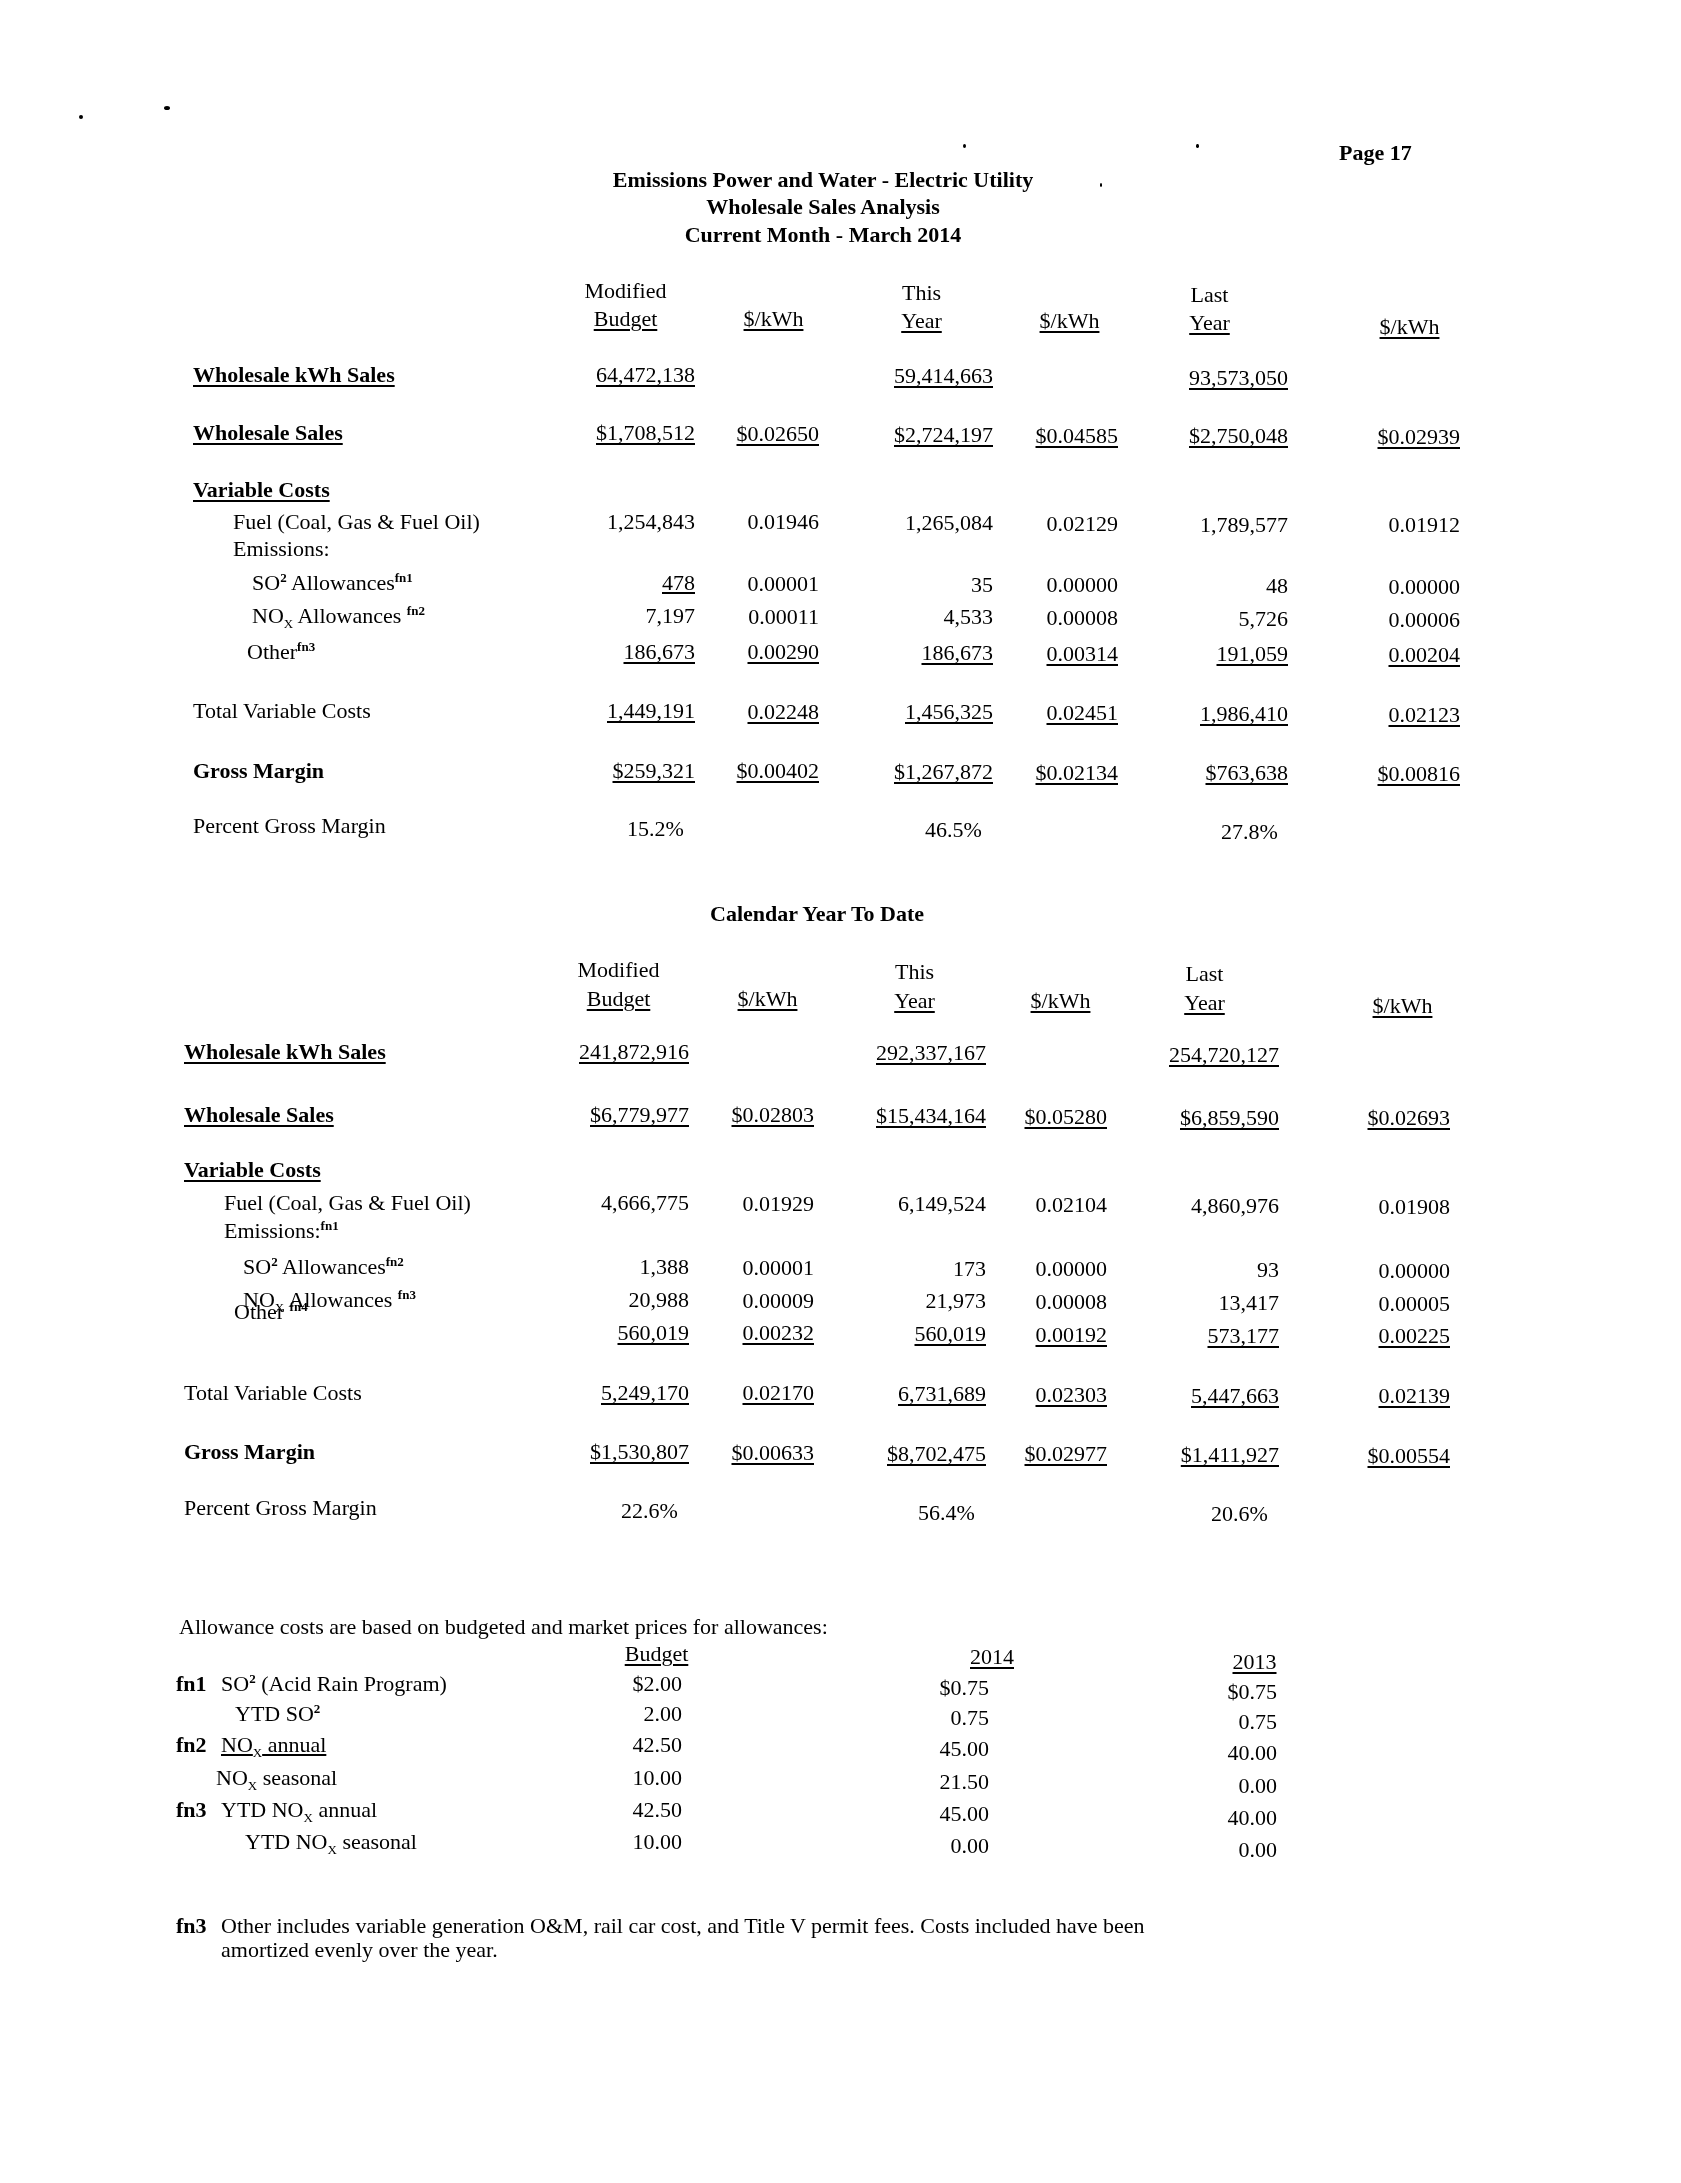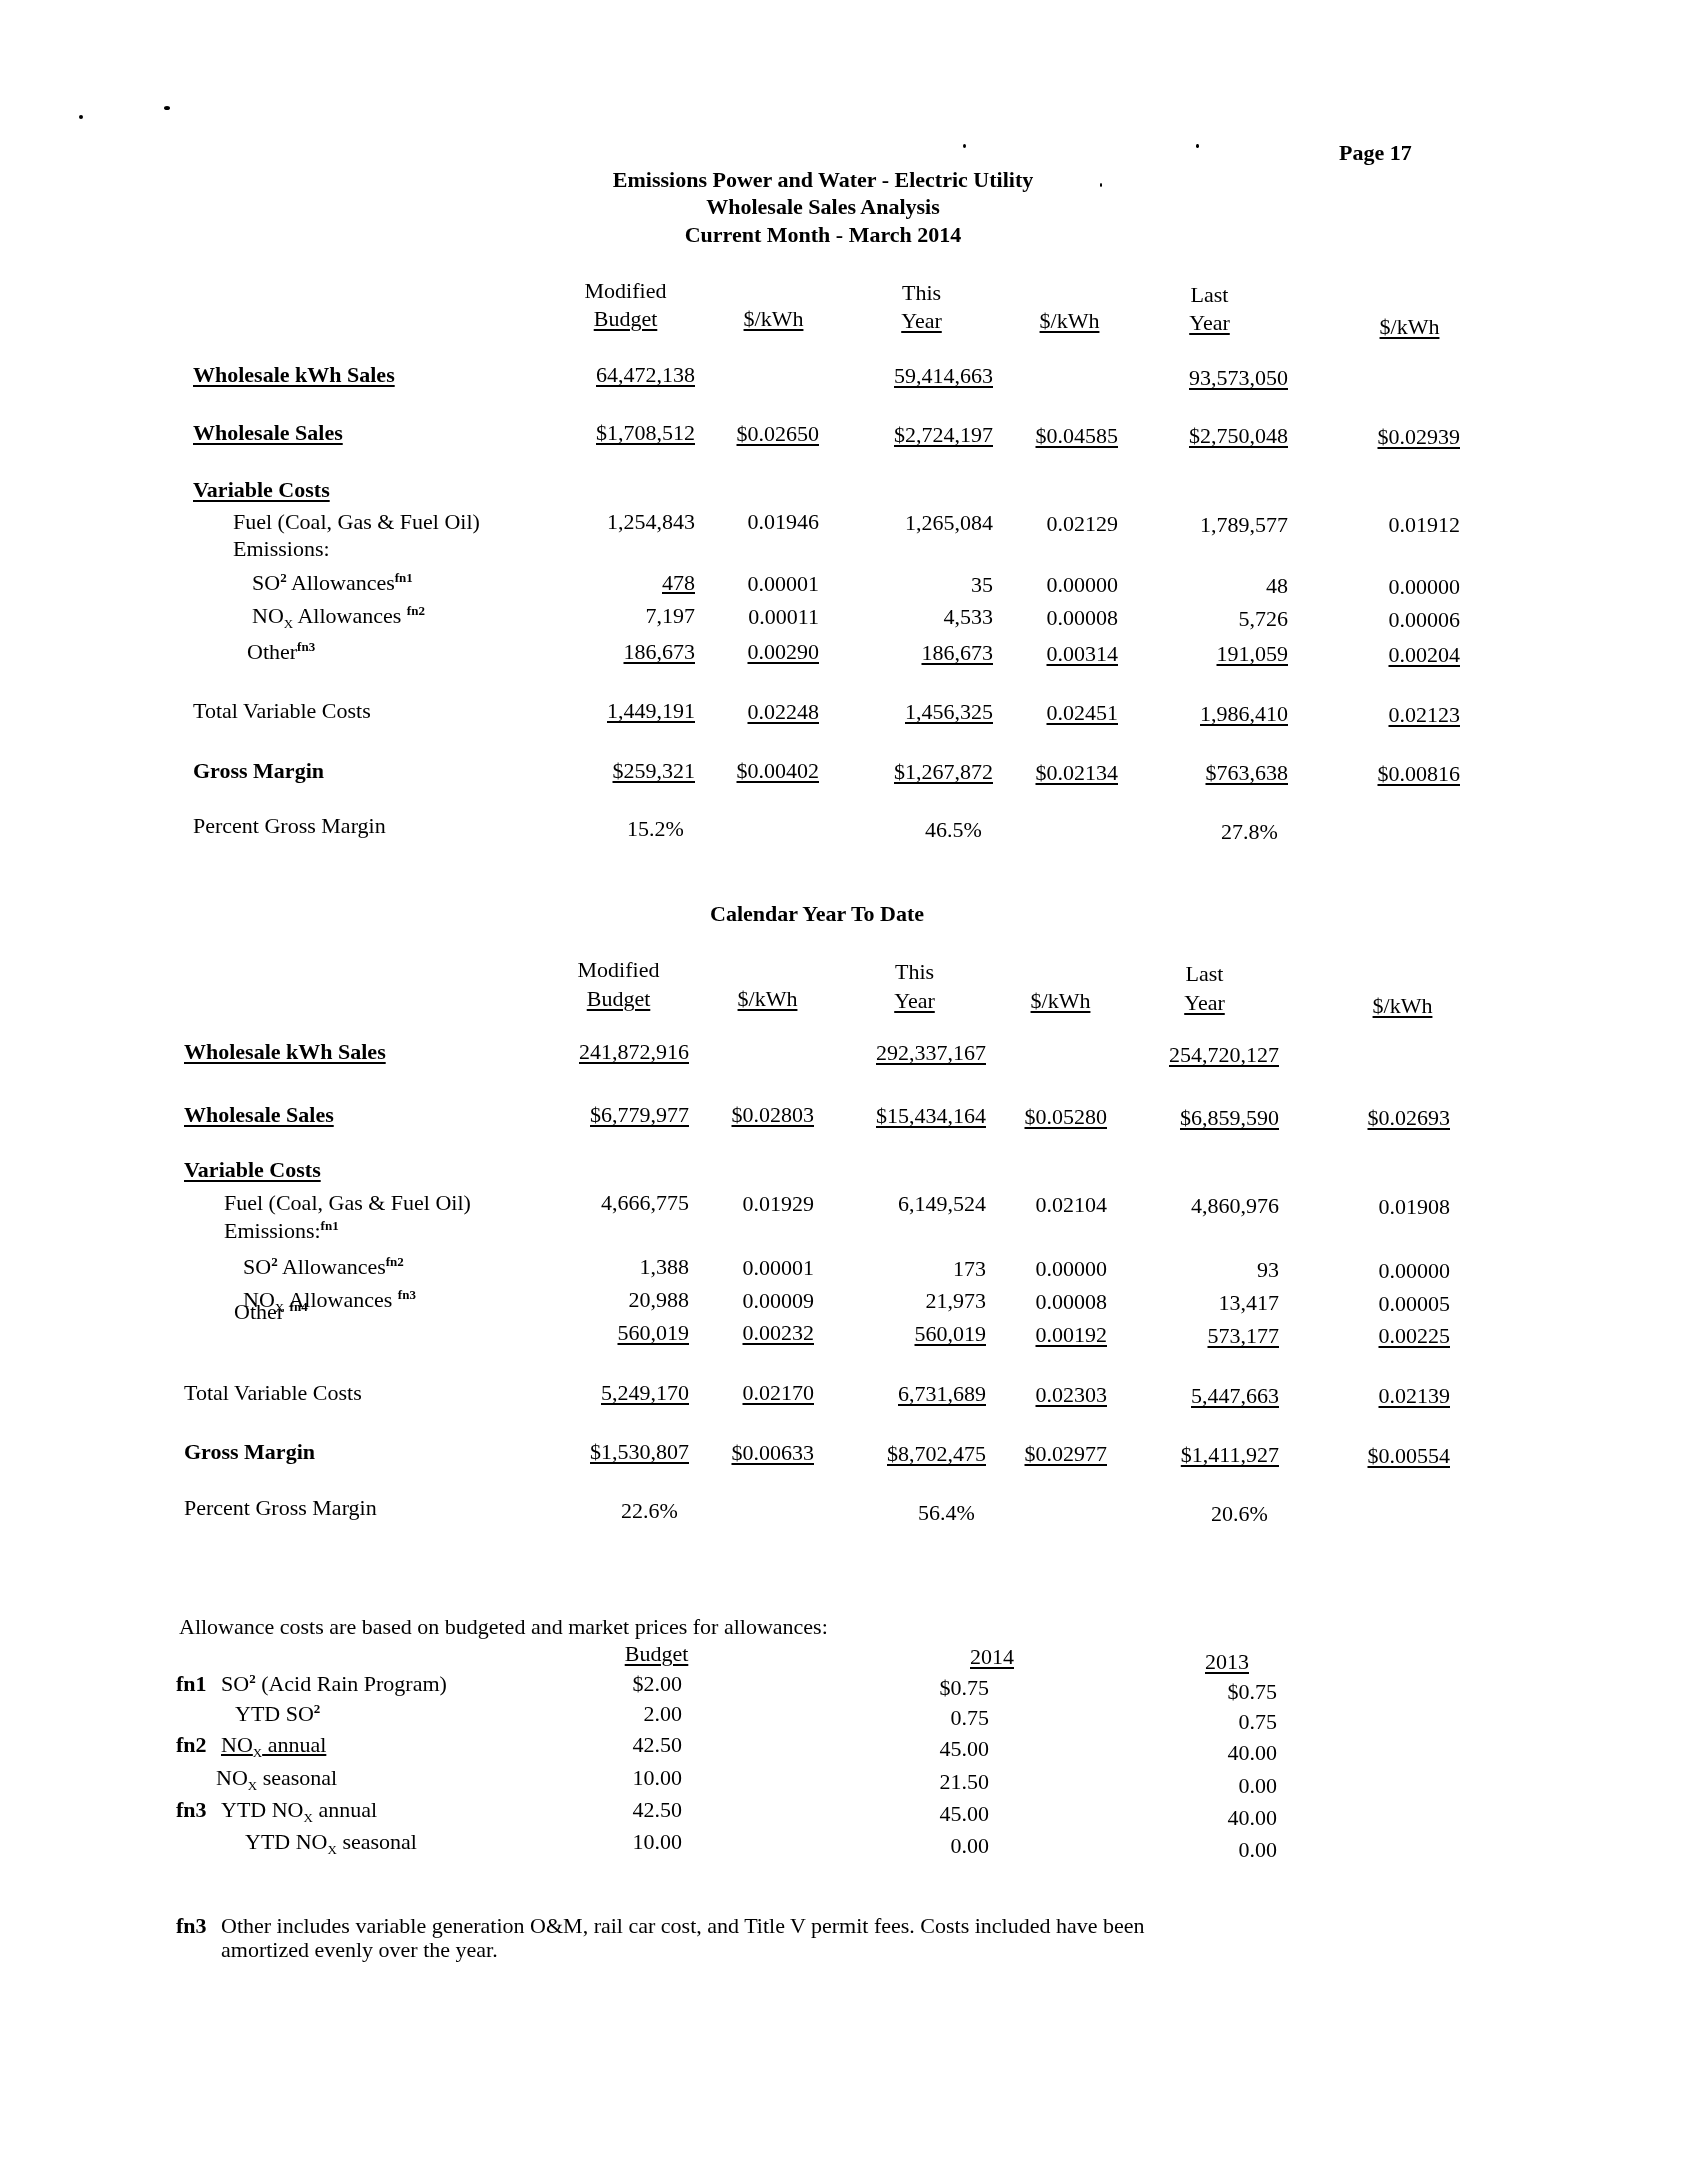--- a/index.html
+++ b/index.html
@@ -181,21 +181,21 @@
     <div class="abs lbl" style="left:184px;top:1495px;">Percent Gross Margin</div>
     <div class="abs num" style="left:590px;width:119px;text-align:center;top:1498px;">22.6%</div>
     <div class="abs num" style="left:887px;width:119px;text-align:center;top:1500px;">56.4%</div>
     <div class="abs num" style="left:1180px;width:119px;text-align:center;top:1501px;">20.6%</div>
   </div>
 
 <div class="abs fn-text" style="left:179px;top:1614px;">Allowance costs are based on budgeted and market prices for allowances:</div>
 <div id="allow-table">
     <div class="abs fn-text" style="left:607px;width:99px;text-align:center;top:1641px;"><span class="u">Budget</span></div>
     <div class="abs fn-text" style="left:915px;width:99px;text-align:right;top:1644px;"><span class="u">2014</span></div>
-    <div class="abs fn-text" style="left:1205px;width:99px;top:1649px;"><span class="u">2013</span></div>
+    <div class="abs fn-text" style="left:1205px;width:99px;text-align:center;top:1649px;"><span class="u">2013</span></div>
     <div class="abs fn-text" style="left:176px;top:1671px;font-weight:bold;">fn1</div>
     <div class="abs fn-text" style="left:221px;top:1671px;">SO<sup>2</sup> (Acid Rain Program)</div>
     <div class="abs fn-text" style="left:533px;width:149px;text-align:right;top:1671px;">$2.00</div>
     <div class="abs fn-text" style="left:840px;width:149px;text-align:right;top:1675px;">$0.75</div>
     <div class="abs fn-text" style="left:1128px;width:149px;text-align:right;top:1679px;">$0.75</div>
     <div class="abs fn-text" style="left:235px;top:1701px;">YTD SO<sup>2</sup></div>
     <div class="abs fn-text" style="left:533px;width:149px;text-align:right;top:1701px;">2.00</div>
     <div class="abs fn-text" style="left:840px;width:149px;text-align:right;top:1705px;">0.75</div>
     <div class="abs fn-text" style="left:1128px;width:149px;text-align:right;top:1709px;">0.75</div>
     <div class="abs fn-text" style="left:176px;top:1732px;font-weight:bold;">fn2</div>

